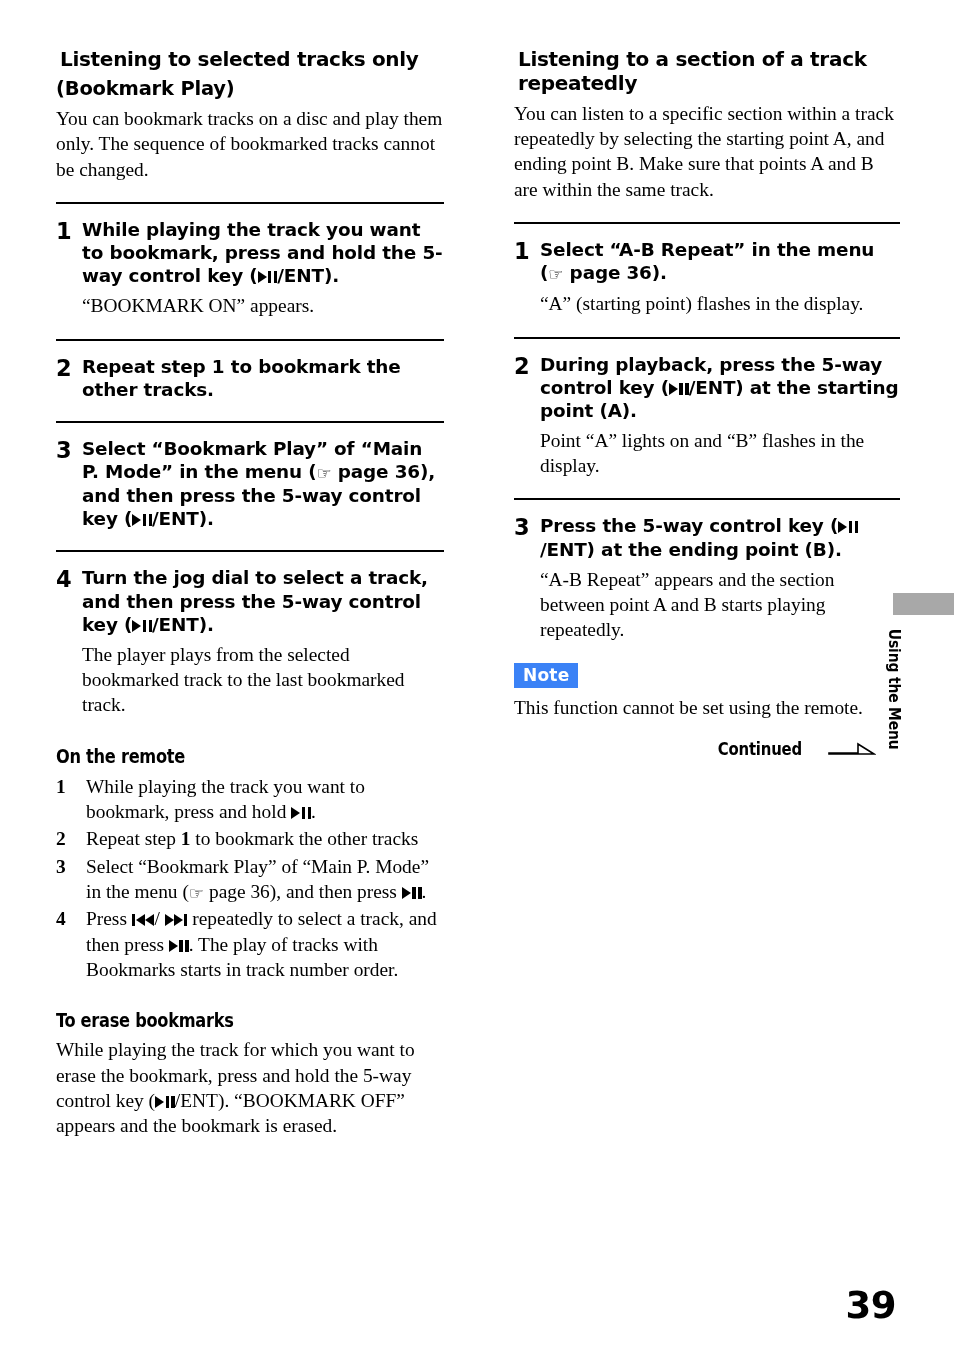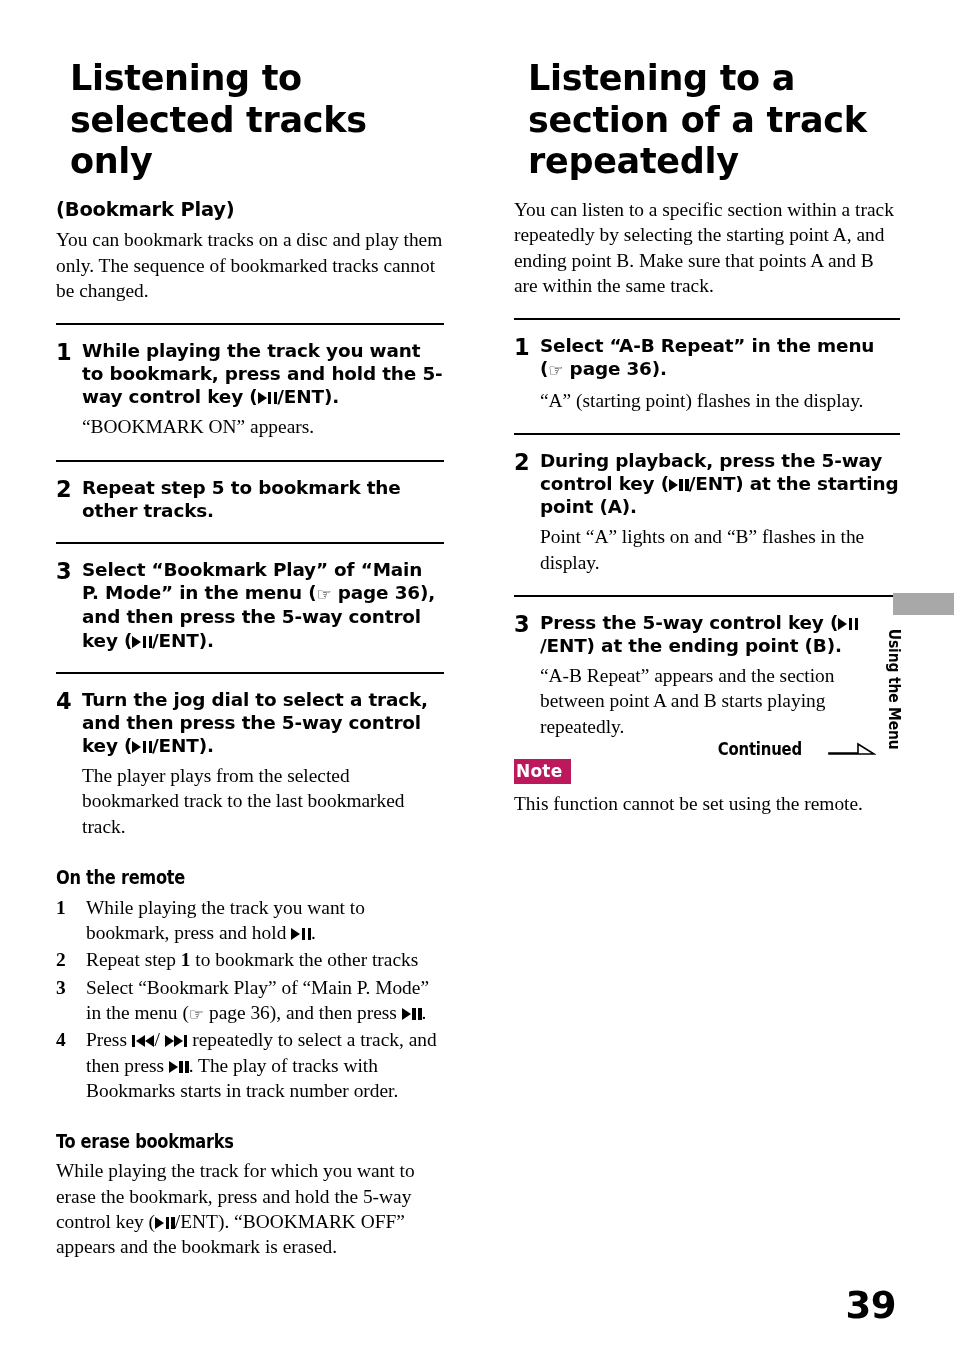--- a/index.html
+++ b/index.html
@@ -26,24 +26,24 @@
     position: absolute;
     top: 44px;
   }
   .col-left  { left: 56px;  width: 388px; }
   .col-right { left: 514px; width: 386px; }
 
   
   .h-main {
     font-family: "DejaVu Sans", "Liberation Sans", sans-serif;
     font-weight: bold;
-    font-size: 35px;
+    font-size: 20px;
     line-height: 1.19;
     letter-spacing: -0.3px;
-    margin: 14px;
+    margin: 4px;
   }
   .h-sub {
     font-family: "DejaVu Sans", "Liberation Sans", sans-serif;
     font-weight: bold;
     font-size: 19.5px;
     line-height: 1.3;
     letter-spacing: -0.2px;
     margin: 4px 0 0 0;
   }
 
@@ -157,26 +157,26 @@
   
   .hand-icon {
     font-family: "DejaVu Sans", sans-serif;
     font-size: 17px;
     vertical-align: -1px;
   }
 
   
   .note-badge {
     display: inline-block;
-    background: #be185d;
+    background: #3b82f6;
     color: #fff;
     font-family: "DejaVu Sans", "Liberation Sans", sans-serif;
     font-weight: bold;
     font-size: 17px;
-    padding: 2px 9px 3px 2px;
+    padding: 2px 9px 3px 9px;
     letter-spacing: 0.2px;
   }
   .note-text {
     font-size: 19.4px;
     line-height: 1.305;
     margin-top: 7px;
   }
 
   
   .continued {
@@ -261,21 +261,21 @@
             </span><span>/ENT).</span></div>
         <div class="step-desc">“BOOKMARK ON” appears.</div>
       </div>
     </div>
 
     <hr class="rule rule-gap-top rule-gap-bottom">
 
     <div class="step">
       <div class="step-num">2</div>
       <div class="step-body">
-        <div class="step-title">Repeat step 5 to bookmark the other tracks.</div>
+        <div class="step-title">Repeat step 1 to bookmark the other tracks.</div>
       </div>
     </div>
 
     <hr class="rule rule-gap-top rule-gap-bottom">
 
     <div class="step">
       <div class="step-num">3</div>
       <div class="step-body">
         <div class="step-title"><span>Select  “Bookmark Play”  of “Main P. Mode” in the menu (</span><span class="hand-icon">☞</span><span> page 36), and then press the 5-way control key (</span><span class="glyph">
               <span class="tri-r"></span>

